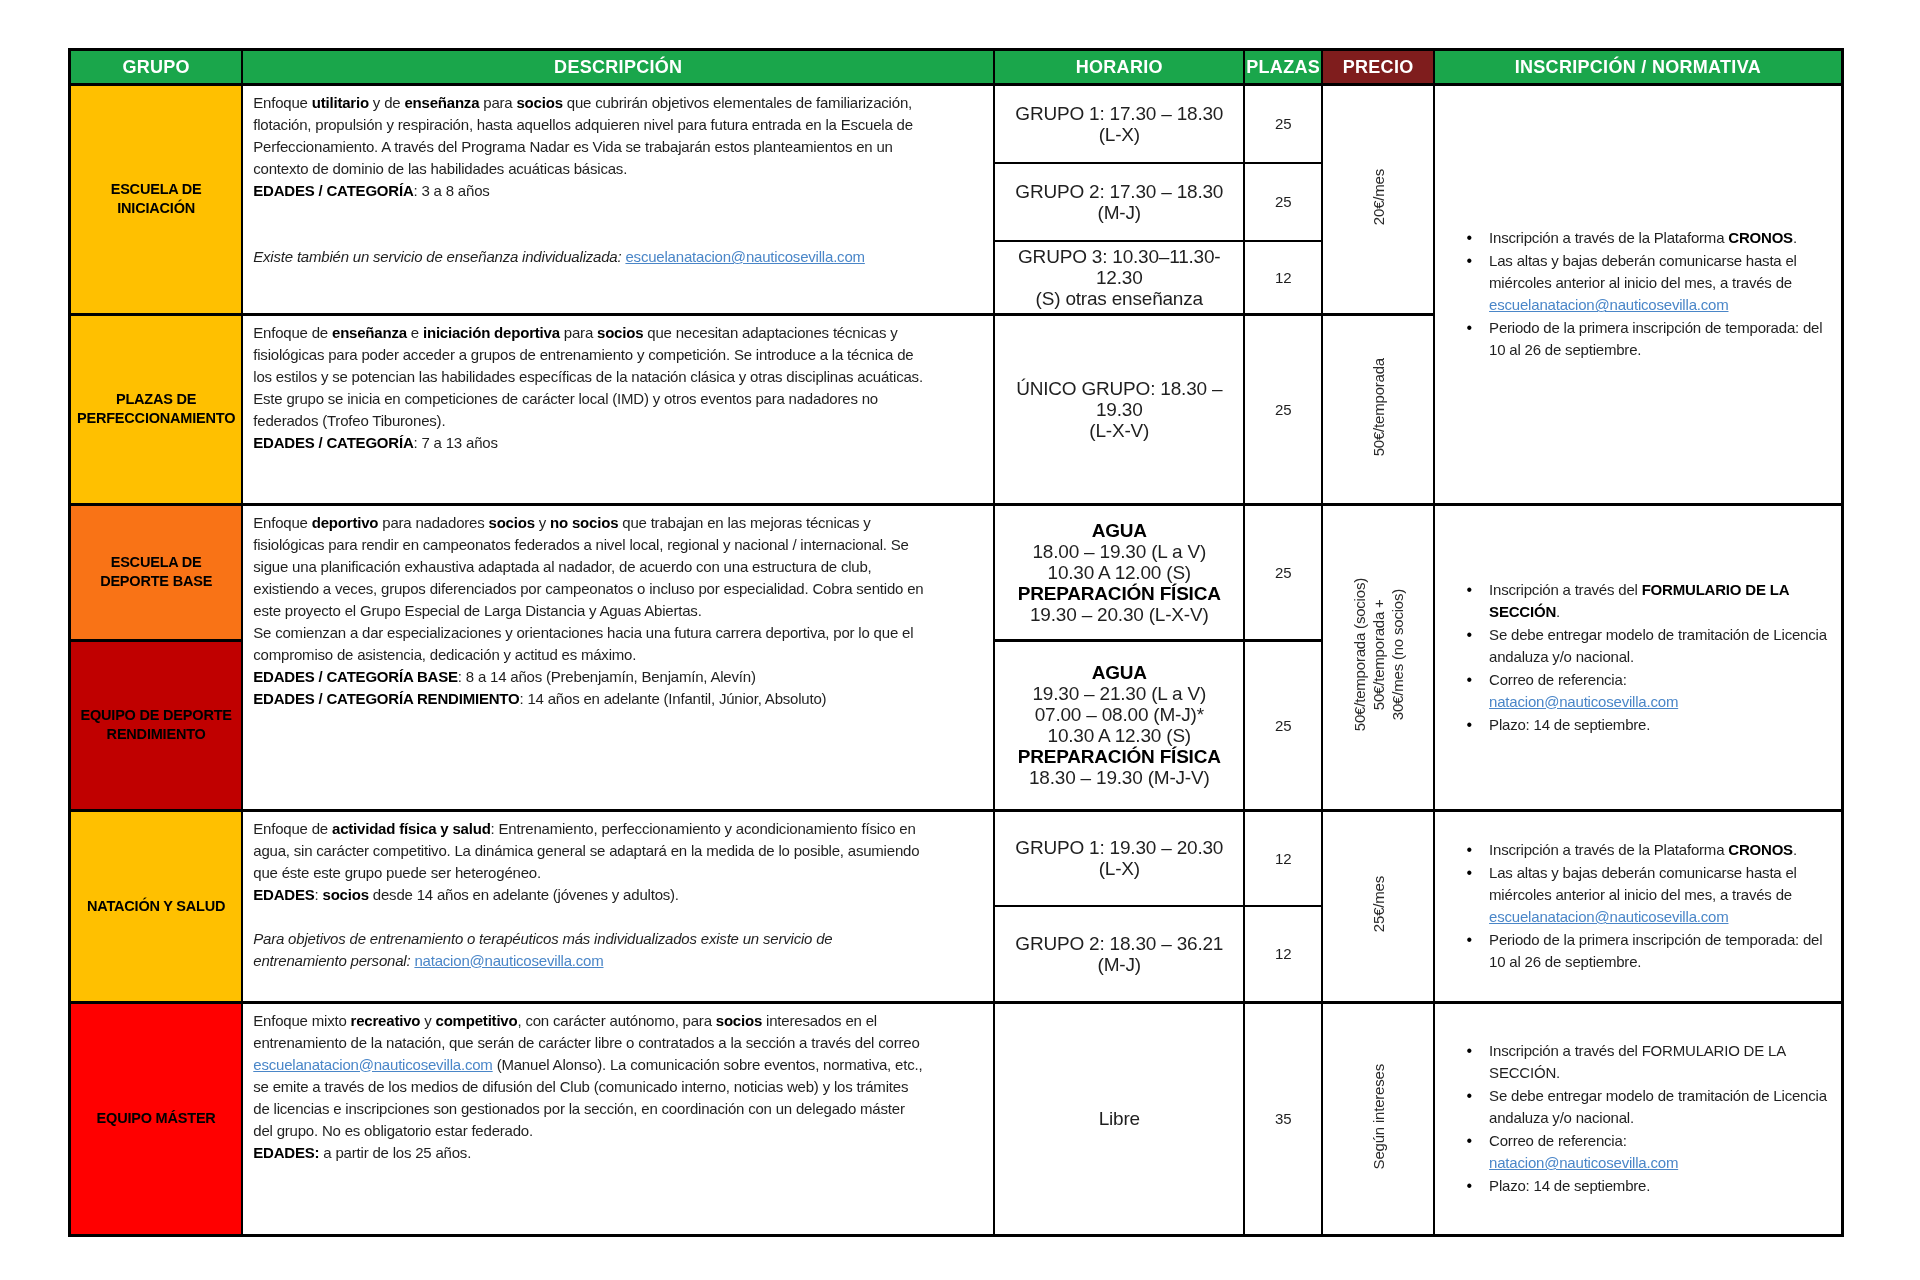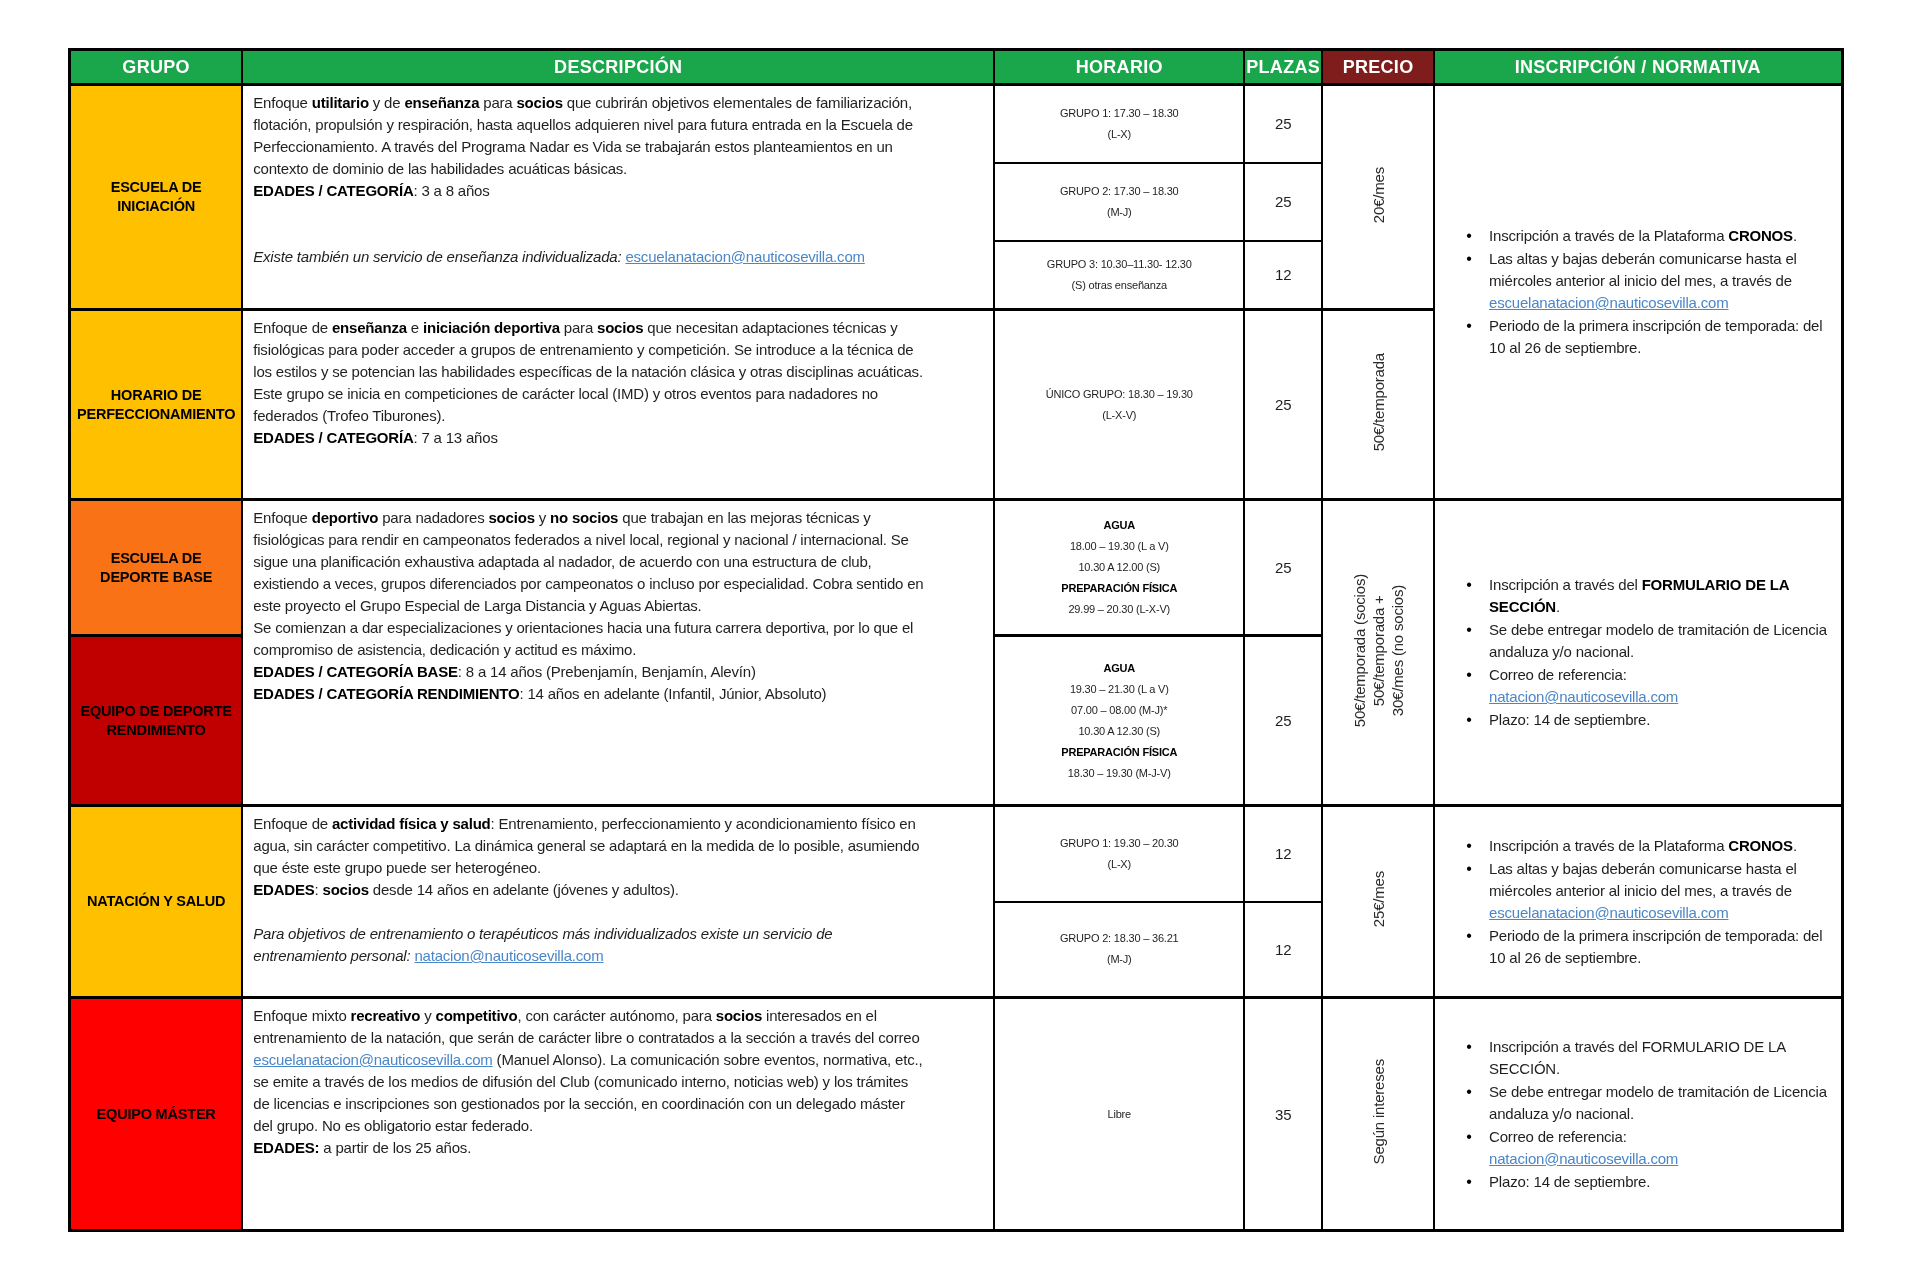--- a/index.html
+++ b/index.html
@@ -15,21 +15,21 @@
 
   th {
     height:30px; text-align:center; vertical-align:middle;
     color:#fff; font-size:18px; font-weight:bold; letter-spacing:0.3px;
   }
   td.grp {
     text-align:center; vertical-align:middle; font-weight:bold;
     font-size:14.5px; line-height:19px; padding:8px 6px; color:#000;
   }
   td.desc { vertical-align:top; padding:6px 66px 6px 10px; font-size:15px; line-height:22px;margin-left:36px; }
-  td.hor  { text-align:center; vertical-align:middle; font-size:11px; line-height:21px; padding:4px 6px; }
+  td.hor  { text-align:center; vertical-align:middle; font-size:19px; line-height:21px; padding:4px 6px; }
   td.plz  { text-align:center; vertical-align:middle; font-size:15px; }
   td.prc  { text-align:center; vertical-align:middle; padding:4px; }
   td.prc .rot {
     writing-mode:vertical-rl; transform:rotate(180deg); display:inline-block;
     font-size:15px; line-height:19px; white-space:nowrap; color:#2a2a2a;
   }
   td.ins { vertical-align:middle; padding:10px 10px 10px 14px; font-size:15px; line-height:22px; }
 
   .para { min-height:0; }
   .para.spacer { height:22px; }
@@ -105,21 +105,21 @@
       </tr>
       <tr style="height:69px">
         <td class="hor">
             <div class="hline">GRUPO 3: 10.30–11.30- 12.30</div>
             <div class="hline">(S) otras enseñanza</div>
           </td>
         <td class="plz">12</td>
       </tr>
 
       <tr class="bt" style="height:190px">
-        <td class="grp" style="background: rgb(255, 192, 0);">HORARIO DE PERFECCIONAMIENTO</td>
+        <td class="grp" style="background: rgb(255, 192, 0);">PLAZAS DE PERFECCIONAMIENTO</td>
         <td class="desc">
             <div class="para">Enfoque de <span class="b">enseñanza</span> e <span class="b">iniciación deportiva</span> para <span class="b">socios</span> que necesitan adaptaciones técnicas y fisiológicas para poder acceder a grupos de entrenamiento y competición. Se introduce a la técnica de los estilos y se potencian las habilidades específicas de la natación clásica y otras disciplinas acuáticas.</div>
             <div class="para">Este grupo se inicia en competiciones de carácter local (IMD) y otros eventos para nadadores no federados (Trofeo Tiburones).</div>
             <div class="para"><span class="b">EDADES / CATEGORÍA</span>: 7 a 13 años</div>
           </td>
         <td class="hor">
             <div class="hline">ÚNICO GRUPO: 18.30 – 19.30</div>
             <div class="hline">(L-X-V)</div>
           </td>
         <td class="plz">25</td>
@@ -132,21 +132,21 @@
             <div class="para">Enfoque <span class="b">deportivo</span> para nadadores <span class="b">socios</span> y <span class="b">no socios</span> que trabajan en las mejoras técnicas y fisiológicas para rendir en campeonatos federados a nivel local, regional y nacional / internacional. Se sigue una planificación exhaustiva adaptada al nadador, de acuerdo con una estructura de club, existiendo a veces, grupos diferenciados por campeonatos o incluso por especialidad. Cobra sentido en este proyecto el Grupo Especial de Larga Distancia y Aguas Abiertas.</div>
             <div class="para">Se comienzan a dar especializaciones y orientaciones hacia una futura carrera deportiva, por lo que el compromiso de asistencia, dedicación y actitud es máximo.</div>
             <div class="para"><span class="b">EDADES / CATEGORÍA BASE</span>: 8 a 14 años (Prebenjamín, Benjamín, Alevín)</div>
             <div class="para"><span class="b">EDADES / CATEGORÍA RENDIMIENTO</span>: 14 años en adelante (Infantil, Júnior, Absoluto)</div>
           </td>
         <td class="hor">
             <div class="hline b">AGUA</div>
             <div class="hline">18.00 – 19.30 (L a V)</div>
             <div class="hline">10.30 A 12.00 (S)</div>
             <div class="hline b">PREPARACIÓN FÍSICA</div>
-            <div class="hline">29.99 – 20.30 (L-X-V)</div>
+            <div class="hline">19.30 – 20.30 (L-X-V)</div>
           </td>
         <td class="plz">25</td>
         <td class="prc" rowspan="2"><span class="rot"><div class="hline">50€/temporada (socios)</div><div class="hline">50€/temporada +</div><div class="hline">30€/mes (no socios)</div></span></td>
         <td class="ins" rowspan="2">
             <div class="bullet">
               <span class="marker">•</span>
               <span class="btext">Inscripción a través del <span class="b">FORMULARIO DE LA SECCIÓN</span>.</span>
             </div>
             <div class="bullet">
               <span class="marker">•</span>

